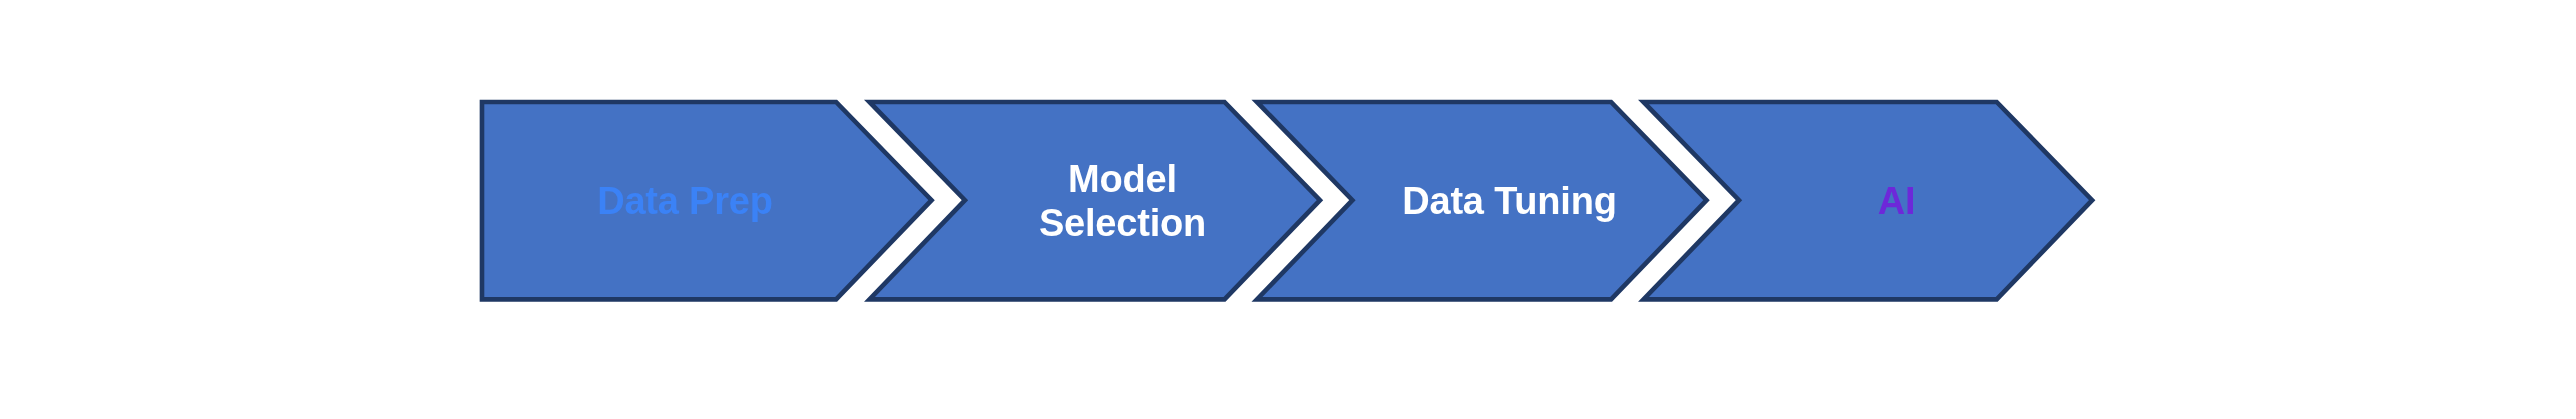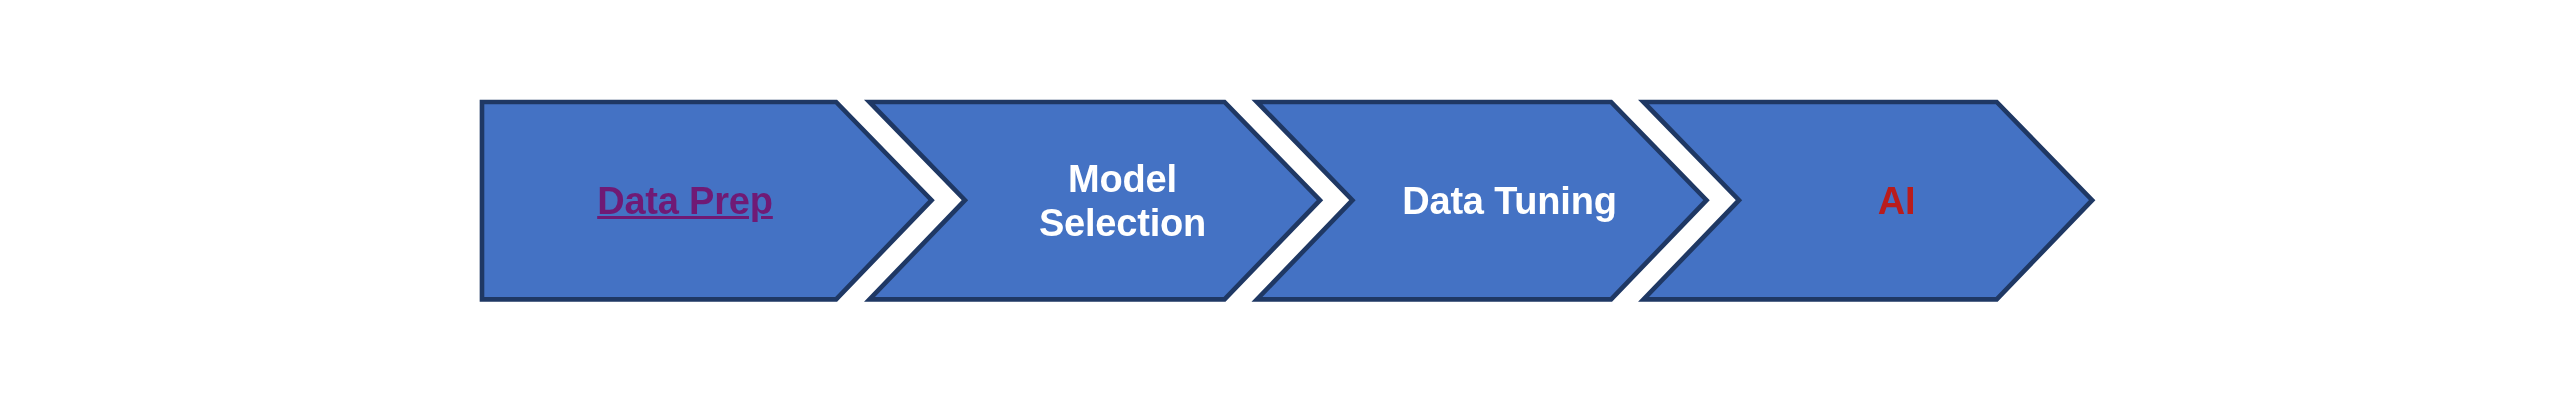--- a/index.html
+++ b/index.html
@@ -69,32 +69,32 @@
 
       <polygon class="stage-shape" points="519,110 901,110 1004,216 901,323 519,323" fill="#4472C4" stroke="#1F3864"></polygon>
 
       <polygon class="stage-shape" points="937,110 1320,110 1423,216 1320,323 937,323 1040,216" fill="#4472C4" stroke="#1F3864"></polygon>
 
       <polygon class="stage-shape" points="1355,110 1737,110 1840,216 1737,323 1355,323 1458,216" fill="#4472C4" stroke="#1F3864"></polygon>
 
       <polygon class="stage-shape" points="1772,110 2153,110 2256,216 2153,323 1772,323 1875,216" fill="#4472C4" stroke="#1F3864"></polygon>
     </svg>
 
-    <div class="stage-label" style="left: 481px; top: 102px; width: 408px; height: 198px; color: #701a75; text-decoration: underline;">
+    <div class="stage-label" style="left: 481px; top: 102px; width: 408px; height: 198px; color: #3b82f6;">
       <span class="ln">Data Prep</span>
     </div>
 
     <div class="stage-label" style="left: 965px; top: 102px; width: 315px; height: 198px; color: rgb(255, 255, 255);">
       <span class="ln">Model</span>
       <span class="ln">Selection</span>
     </div>
 
     <div class="stage-label" style="left: 1352px; top: 102px; width: 315px; height: 198px; color: rgb(255, 255, 255);">
       <span class="ln">Data Tuning</span>
     </div>
 
-    <div class="stage-label" style="left: 1739px; top: 102px; width: 315px; height: 198px; color: #b91c1c;">
+    <div class="stage-label" style="left: 1739px; top: 102px; width: 315px; height: 198px; color: #6d28d9;">
       <span class="ln">AI</span>
     </div>
 
   </div>
 </div>
 
 
 </body></html>

